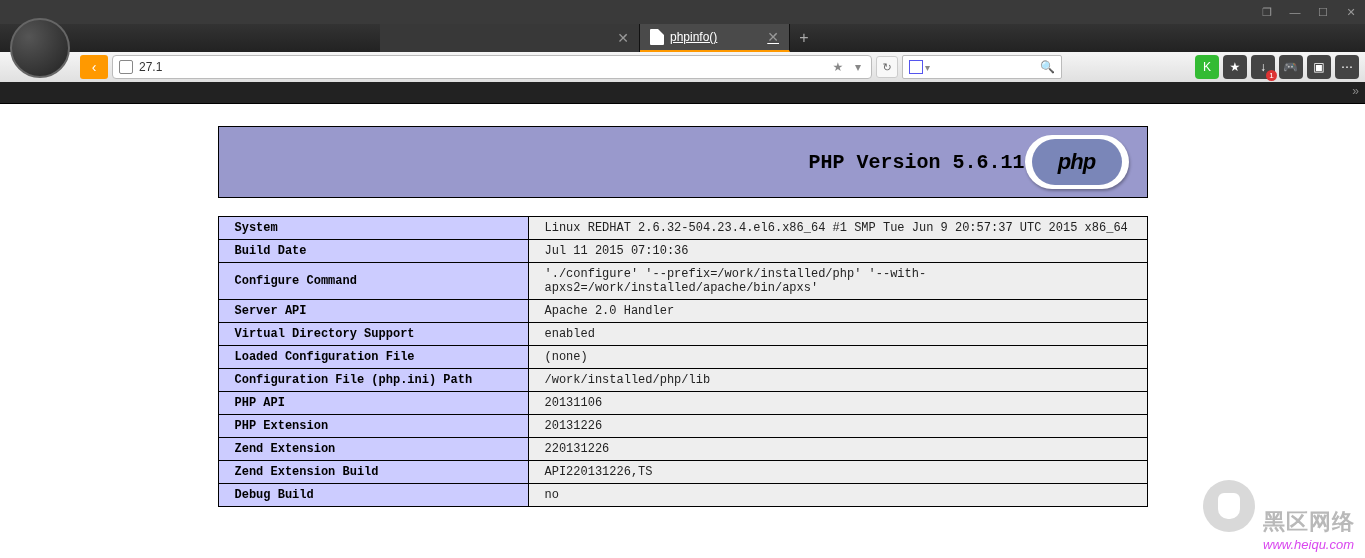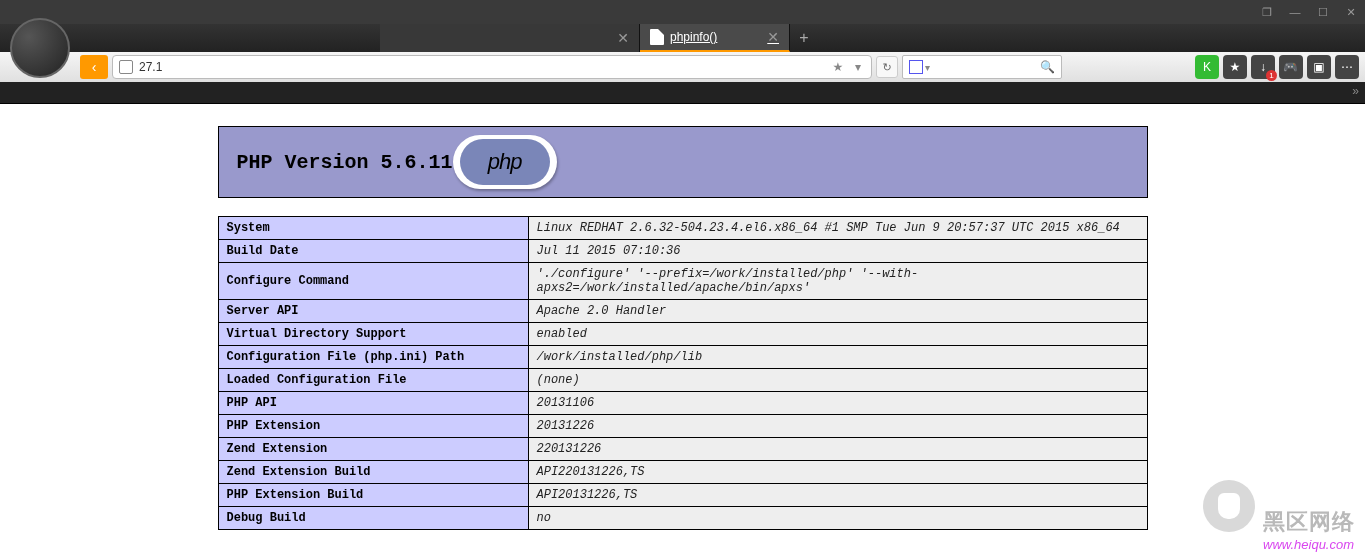--- a/index.html
+++ b/index.html
@@ -42,29 +42,29 @@
 .dark-bar { height:22px; background:#222; border-bottom:1px solid #000; position:relative; }
 .overflow-arrow { position:absolute; right:6px; top:2px; color:#888; font-size:12px; cursor:pointer; }
 
 
 .viewport { height:454px; background:#fff; overflow-y:auto; position:relative; }
 .viewport::-webkit-scrollbar { width:16px; }
 .viewport::-webkit-scrollbar-track { background:#f0f0f0; }
 .viewport::-webkit-scrollbar-thumb { background:#c0c0c0; border:1px solid #aaa; }
 
 .php-content { width:930px; margin:22px auto 0; }
-.php-header { background:#9999cc; border:1px solid #000; height:72px; display:flex; align-items:center; justify-content:flex-start; padding:0 18px; }
+.php-header { background:#9999cc; border:1px solid #000; height:72px; display:flex; align-items:center; justify-content:flex-end; padding:0 18px; }
 .php-title { font-family:"Courier New",monospace; font-size:20px; font-weight:bold; color:#000; }
 .php-logo { width:104px; height:54px; background:#fff; border-radius:27px/27px; display:flex; align-items:center; justify-content:center; box-shadow:1px 2px 3px rgba(0,0,0,.3); }
-.php-logo-inner { width:90px; height:46px; background:#7a86b8; border-radius:23px; display:flex; align-items:center; justify-content:center; font-family:Arial; font-size:22px; font-weight:normal; color:#000; font-style:italic; letter-spacing:-1px; }
+.php-logo-inner { width:90px; height:46px; background:#7a86b8; border-radius:23px; display:flex; align-items:center; justify-content:center; font-family:Arial; font-size:22px; font-weight:bold; color:#000; font-style:italic; letter-spacing:-1px; }
 
 .php-table { width:100%; border-collapse:collapse; margin-top:18px; font-family:"Courier New",monospace; font-size:12px; }
-.php-table td { border:1px solid #000; padding:4px 8px; }
+.php-table td { border:1px solid #000; padding:4px 16px; }
 .php-table td.k { background:#ccccff; font-weight:bold; width:310px; }
-.php-table td.v { background:#eeeeee; color:#222;font-style:italic; }
+.php-table td.v { background:#eeeeee; color:#222; }
 
 
 .watermark { position:absolute; right:10px; bottom:6px; display:flex; align-items:center; gap:8px; pointer-events:none; }
 .wm-circle { width:52px; height:52px; border-radius:50%; background:#d9d9d9; display:flex; align-items:center; justify-content:center; }
 .wm-circle::after { content:""; width:22px; height:26px; background:#fff; border-radius:6px 6px 10px 10px; }
 .wm-text { display:flex; flex-direction:column; align-items:flex-start; }
 .wm-cn { font-size:22px; font-weight:bold; color:#b9b9b9; font-family:"Microsoft YaHei",sans-serif; letter-spacing:1px;margin-top:48px; }
 .wm-url { font-size:13px; color:#d946ef; font-style:italic; }
 </style>
 </head>
@@ -145,46 +145,42 @@
           </tr>
           <tr>
             <td class="k">Server API</td>
             <td class="v">Apache 2.0 Handler</td>
           </tr>
           <tr>
             <td class="k">Virtual Directory Support</td>
             <td class="v">enabled</td>
           </tr>
           <tr>
+            <td class="k">Loaded Configuration File</td>
+            <td class="v">(none)</td>
+          </tr>
+          <tr>
             <td class="k">Configuration File (php.ini) Path</td>
             <td class="v">/work/installed/php/lib</td>
-          </tr>
-          <tr>
-            <td class="k">Loaded Configuration File</td>
-            <td class="v">(none)</td>
           </tr>
           <tr>
             <td class="k">PHP API</td>
             <td class="v">20131106</td>
           </tr>
           <tr>
             <td class="k">PHP Extension</td>
             <td class="v">20131226</td>
           </tr>
           <tr>
             <td class="k">Zend Extension</td>
             <td class="v">220131226</td>
           </tr>
           <tr>
             <td class="k">Zend Extension Build</td>
             <td class="v">API220131226,TS</td>
-          </tr>
-          <tr>
-            <td class="k">PHP Extension Build</td>
-            <td class="v">API20131226,TS</td>
           </tr>
           <tr>
             <td class="k">Debug Build</td>
             <td class="v">no</td>
           </tr>
         </tbody>
     </table>
   </div>
 </div>
 

